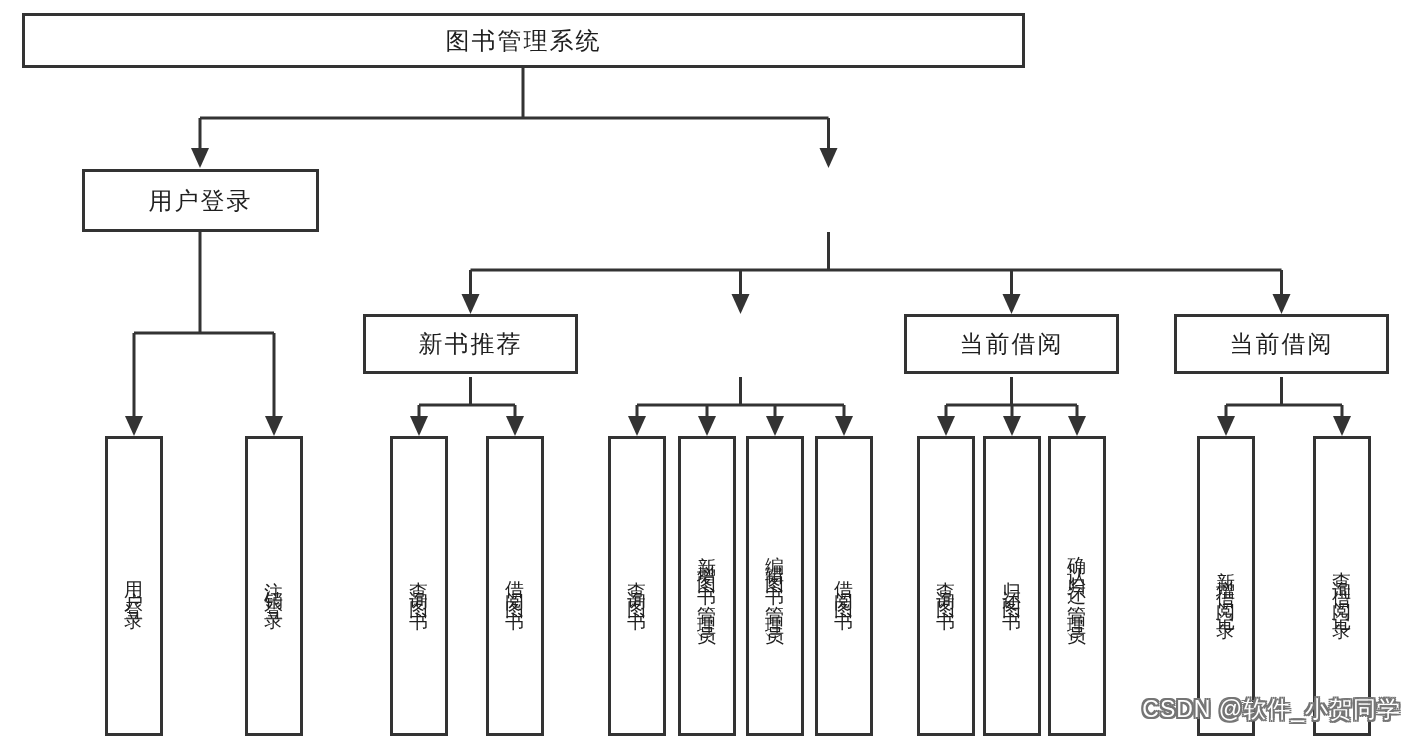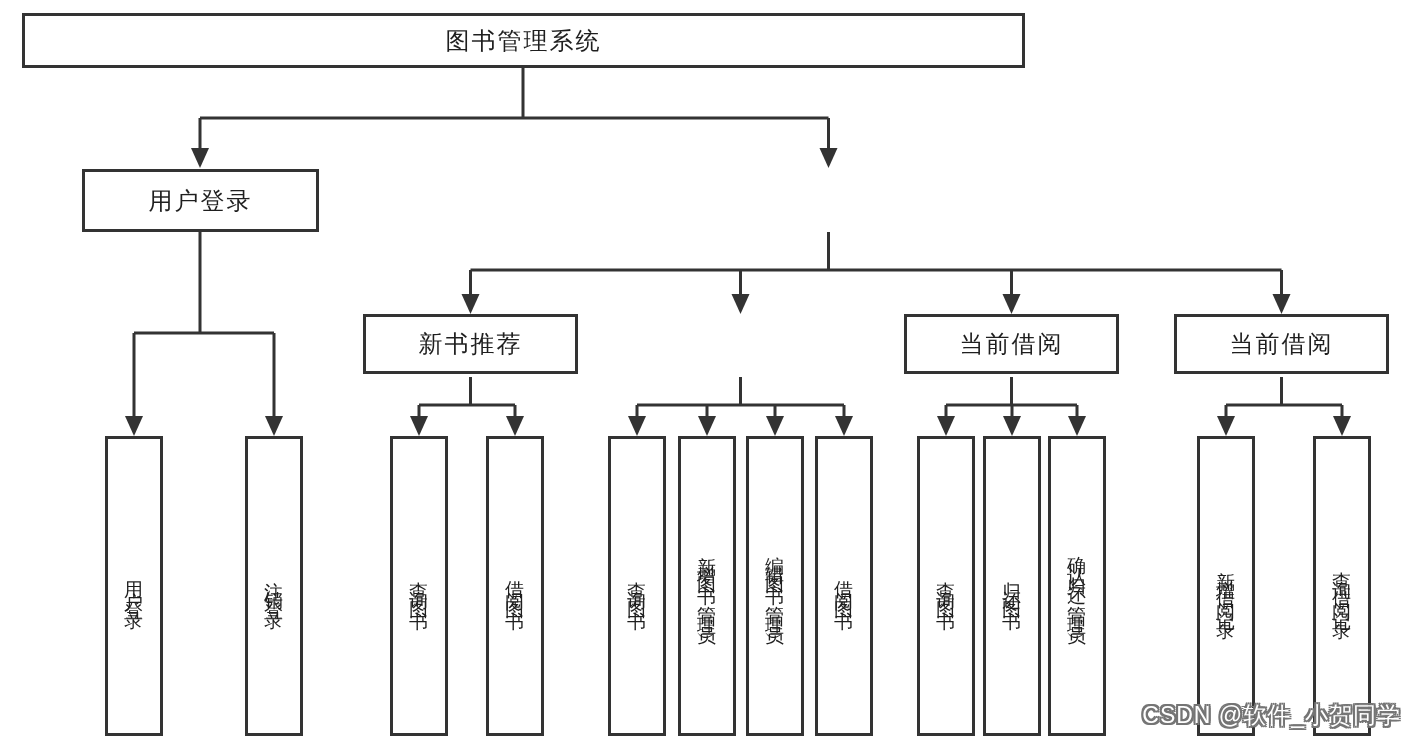--- a/index.html
+++ b/index.html
@@ -39,21 +39,21 @@
     writing-mode: vertical-lr;
     text-orientation: mixed;
     font-size: 19px;
     letter-spacing: 10px;
     line-height: 1;
     color: #1f1f1f;
   }
   #watermark {
     position: absolute;
     right: 4px;
-    bottom: 16px;
+    bottom: 22px;
     font-size: 23px;
     letter-spacing: 1px;
     color: #ffffff;
     text-shadow:
       -2px -2px 0 #757575, 2px -2px 0 #757575,
       -2px  2px 0 #757575, 2px  2px 0 #757575,
        0   -2px 0 #757575, 0    2px 0 #757575,
       -2px  0   0 #757575, 2px  0   0 #757575;
     white-space: nowrap;
     z-index: 5;

